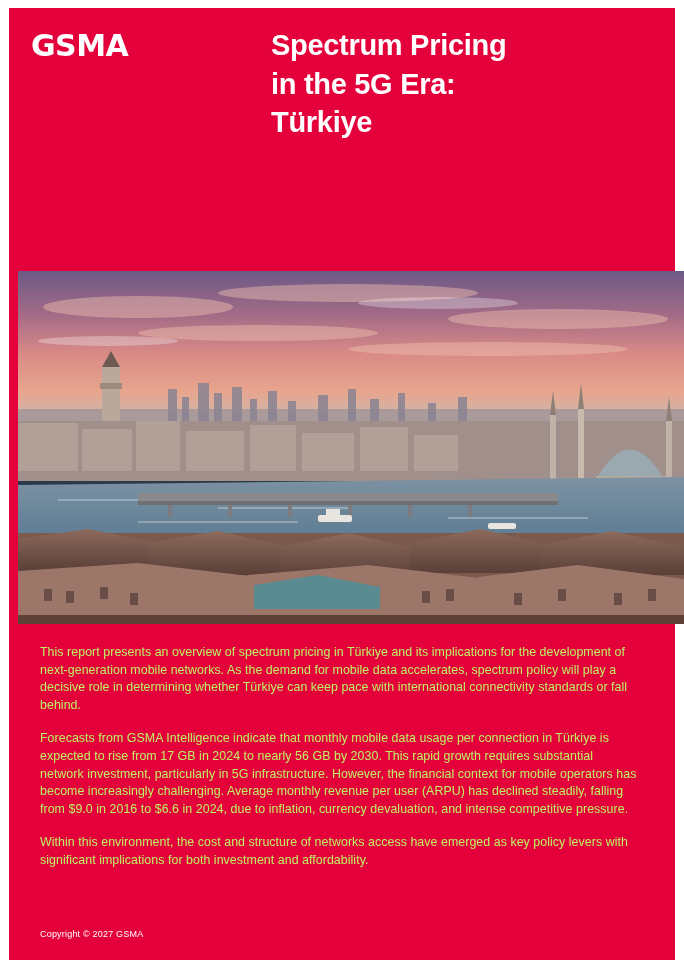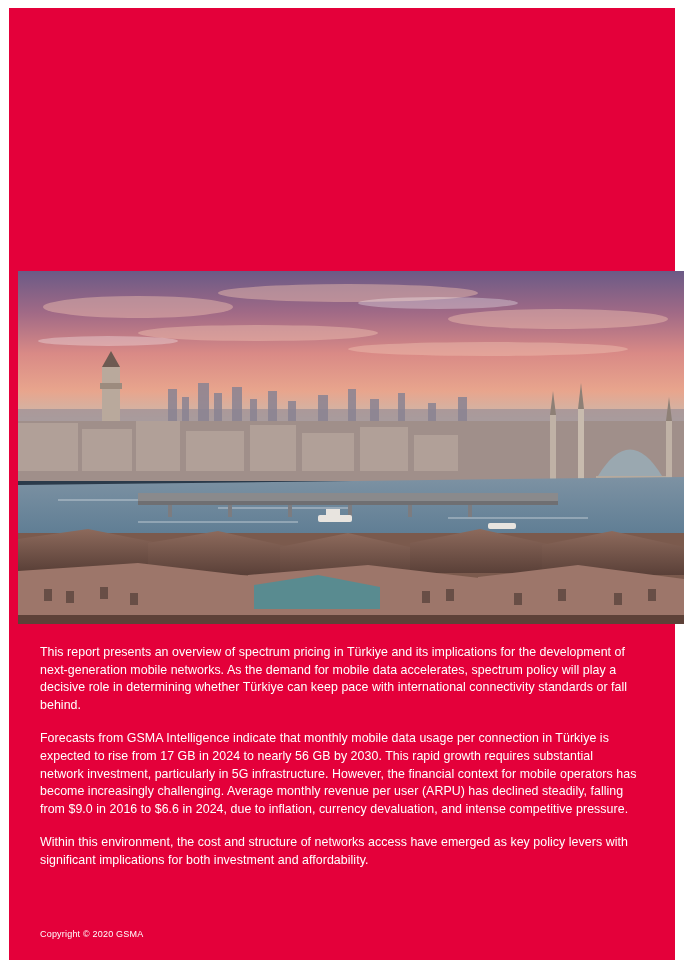--- a/index.html
+++ b/index.html
@@ -68,21 +68,21 @@
     overflow: hidden;
     background: #2b3a4a;
   }
   .hero svg { display: block; }
   
   .body-copy {
     position: absolute;
     left: 31px;
     top: 636px;
     width: 600px;
-    color: #ffffff;
+    color: #bef264;
   }
   .body-copy p {
     margin: 0 0 16px 0;
     font-size: 12.4px;
     line-height: 1.42;
     letter-spacing: 0.05px;
   }
   .copyright {
     position: absolute;
     left: 31px;
@@ -91,20 +91,28 @@
     font-size: 9px;
     letter-spacing: 0.2px;
   }
 </style>
 </head>
 <body>
 
 <div class="page">
   <div class="cover">
 
+    <div class="header">
+      <div class="logo">GSMA</div>
+      <div class="title">
+        <div>Spectrum Pricing</div>
+        <div>in the 5G Era:</div>
+        <div>Türkiye</div>
+      </div>
+    </div>
 
     <div class="hero">
       <svg width="666" height="353" viewBox="0 0 666 353" xmlns="http://www.w3.org/2000/svg">
         <defs>
           <linearGradient id="sky" x1="0" y1="0" x2="0" y2="1">
             <stop offset="0%" stop-color="#6b5a86"></stop>
             <stop offset="28%" stop-color="#a16a86"></stop>
             <stop offset="55%" stop-color="#d98a86"></stop>
             <stop offset="80%" stop-color="#e8a58d"></stop>
             <stop offset="100%" stop-color="#c9b9ae"></stop>
@@ -241,16 +249,16 @@
         <rect x="0" y="344" width="666" height="9" fill="#5d4138"></rect>
       </svg>
     </div>
 
     <div class="body-copy">
       <p>This report presents an overview of spectrum pricing in Türkiye and its implications for the development of next-generation mobile networks. As the demand for mobile data accelerates, spectrum policy will play a decisive role in determining whether Türkiye can keep pace with international connectivity standards or fall behind.</p>
       <p>Forecasts from GSMA Intelligence indicate that monthly mobile data usage per connection in Türkiye is expected to rise from 17 GB in 2024 to nearly 56 GB by 2030. This rapid growth requires substantial network investment, particularly in 5G infrastructure. However, the financial context for mobile operators has become increasingly challenging. Average monthly revenue per user (ARPU) has declined steadily, falling from $9.0 in 2016 to $6.6 in 2024, due to inflation, currency devaluation, and intense competitive pressure.</p>
       <p>Within this environment, the cost and structure of networks access have emerged as key policy levers with significant implications for both investment and affordability.</p>
     </div>
 
-    <div class="copyright">Copyright © 2020 GSMA</div>
+    <div class="copyright">Copyright © 2027 GSMA</div>
 
   </div>
 </div>
 
 </body></html>

